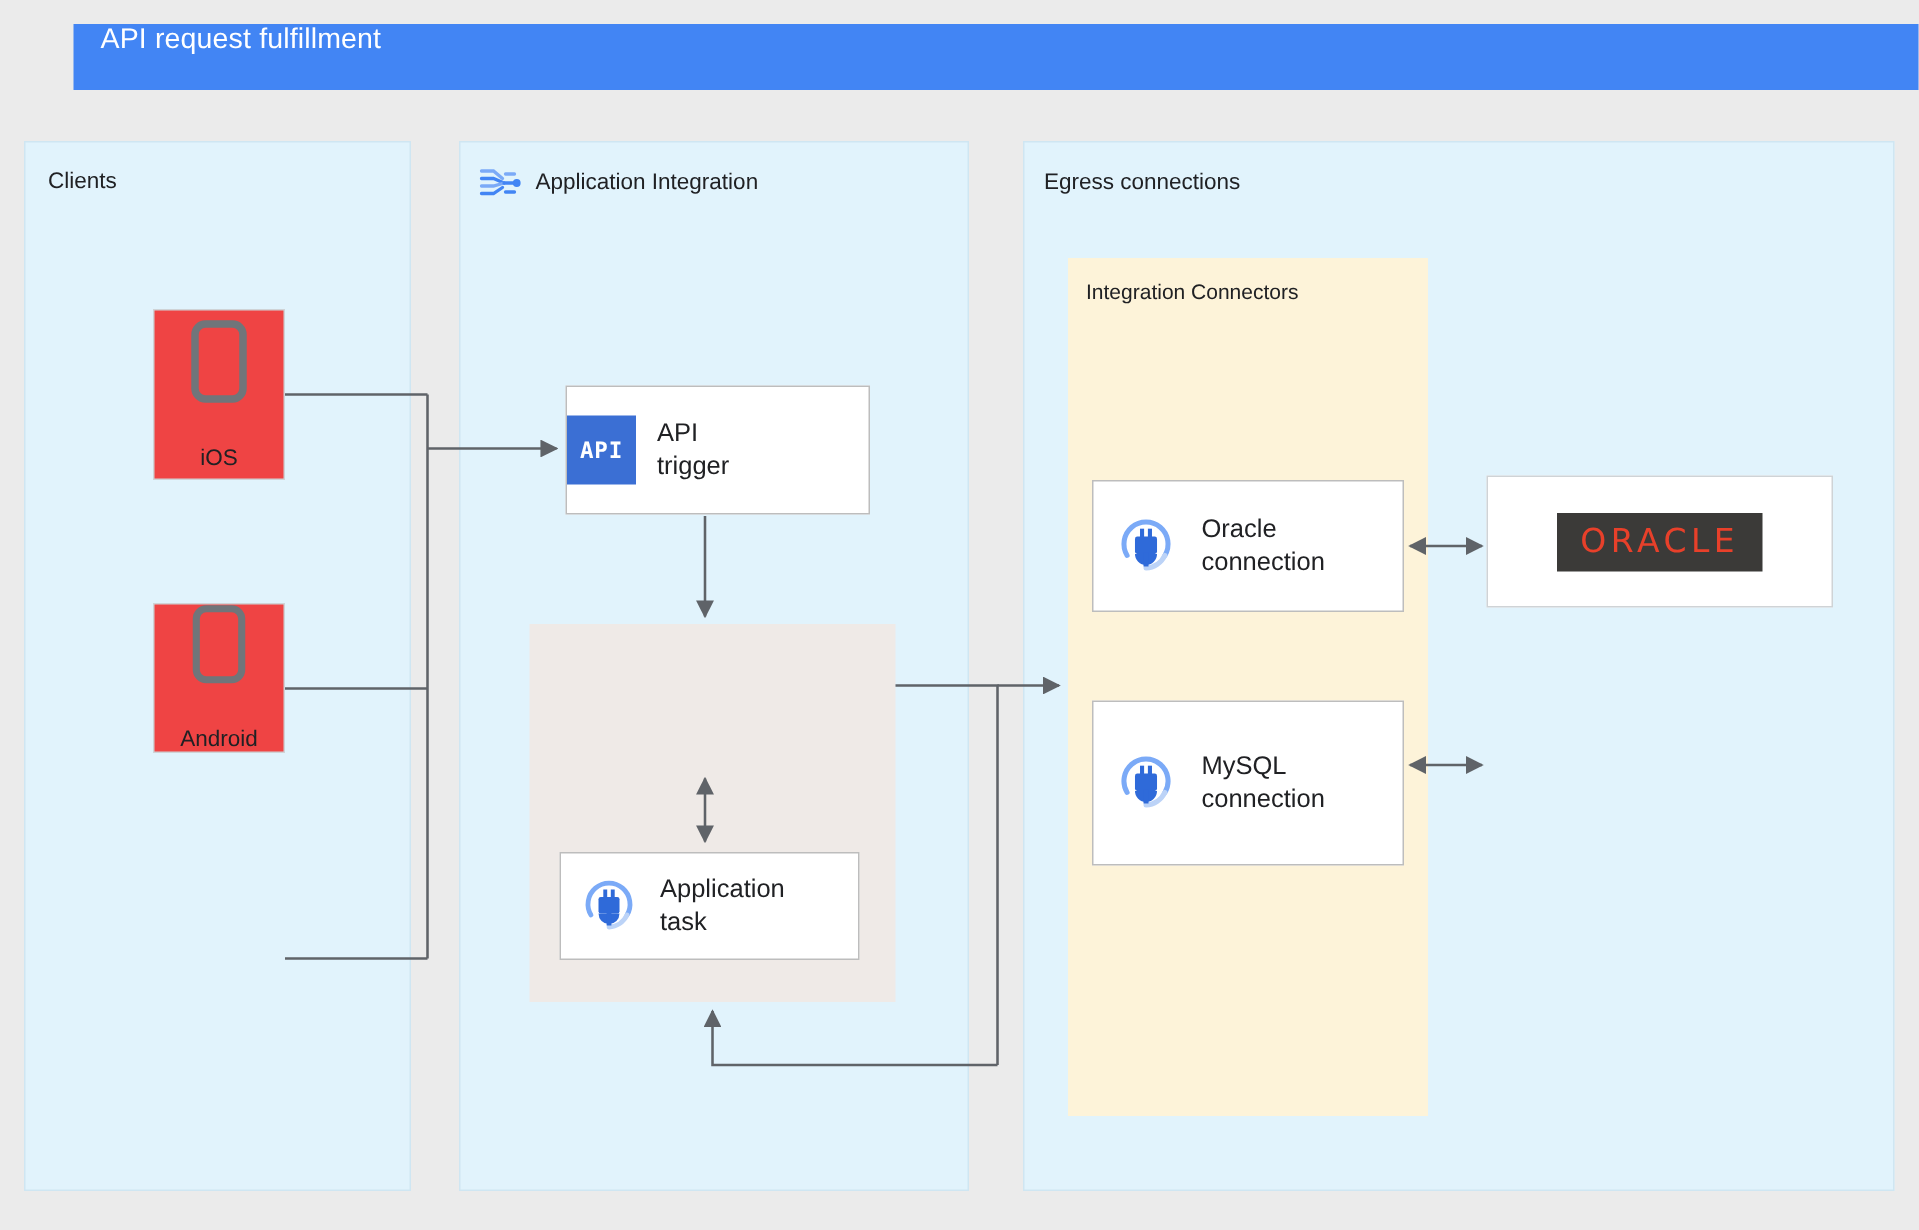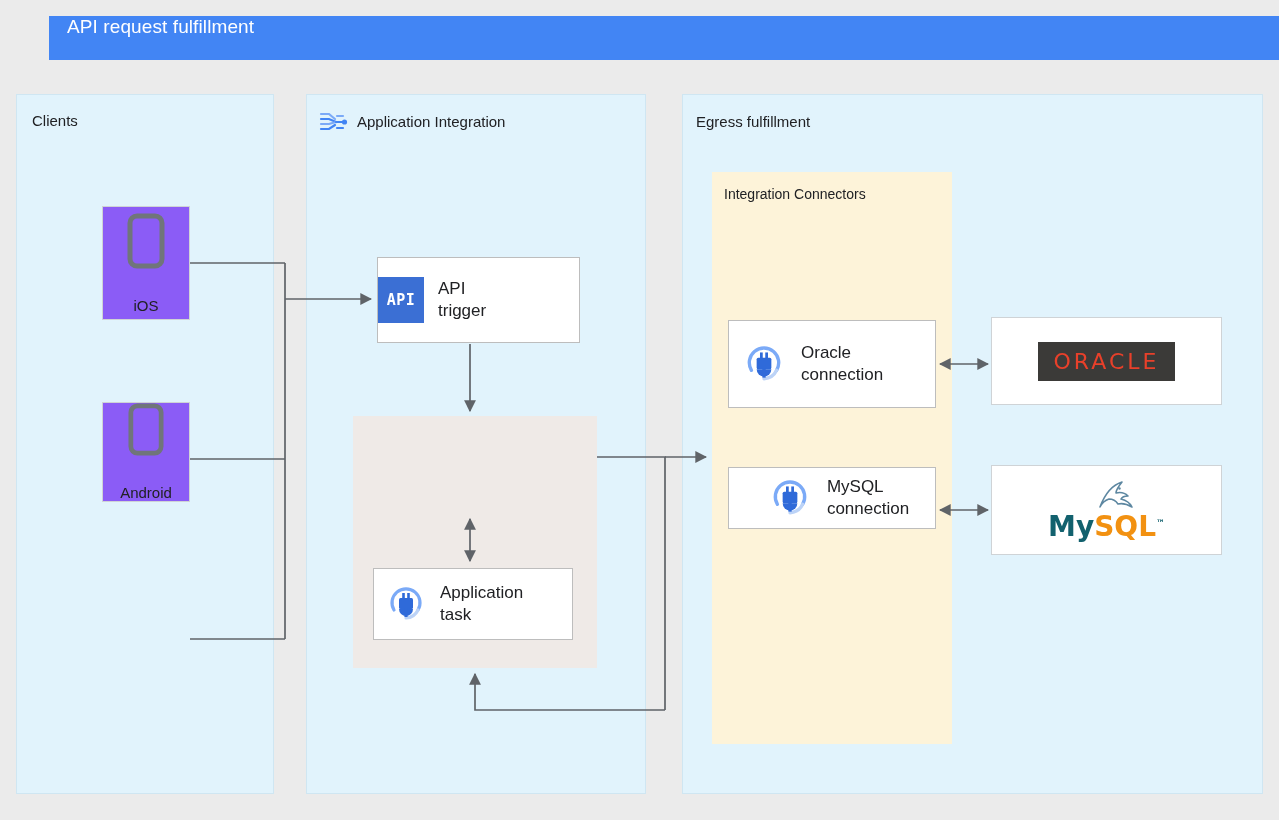--- a/index.html
+++ b/index.html
@@ -65,42 +65,42 @@
     position: absolute;
     background: #ffffff;
     border: 1px solid #bdbdbd;
     display: flex; align-items: center;
   }
   .card .card-icon { flex: 0 0 auto; display: flex; align-items: center; justify-content: center; }
   .card .card-text { font-size: 17px; color: #202124; line-height: 1.28; white-space: pre-line; }
 
   
   .client-card {
-    position: absolute; background: #8b5cf6; border: 1px solid #cfd3d6;
+    position: absolute; background: #ef4444; border: 1px solid #cfd3d6;
     display: flex; flex-direction: column; align-items: center; justify-content: center; gap: 20px;
   }
   .client-card .client-label { font-size: 15px; color: #202124; margin-top: 8px; }
 
   #node-ios     { left: 102px; top: 206px; width: 88px; height: 114px; }
   #node-android { left: 102px; top: 402px; width: 88px; height: 100px; }
   #node-web     { left: 102px; top: 582px; width: 88px; height: 114px; }
 
   #node-apitrigger { left: 377px; top: 257px; width: 203px; height: 86px; }
   #node-apitrigger .card-text { margin-left: 14px; }
 
   #node-datamapping { left: 373px; top: 437px; width: 200px; height: 76px; padding-left: 12px; }
   #node-datamapping .card-text { margin-left: 18px; }
 
   #node-connectorstask { left: 373px; top: 568px; width: 200px; height: 72px; padding-left: 12px; }
   #node-connectorstask .card-text { margin-left: 14px; }
 
   #node-oracleconn { left: 728px; top: 320px; width: 208px; height: 88px; padding-left: 14px; }
   #node-oracleconn .card-text { margin-left: 16px; }
 
-  #node-mysqlconn { left: 728px; top: 467px; width: 208px; height: 62px; padding-left: 14px; justify-content: center; }
+  #node-mysqlconn { left: 728px; top: 467px; width: 208px; height: 110px; padding-left: 14px; }
   #node-mysqlconn .card-text { margin-left: 16px; }
 
   #node-oraclelogo { left: 991px; top: 317px; width: 231px; height: 88px; align-items: center; justify-content: center; border-color: #cfd3d6; }
   #node-mysqllogo  { left: 991px; top: 465px; width: 231px; height: 90px; align-items: center; justify-content: center; border-color: #cfd3d6; }
 
   
   .oracle-logo {
     background: #3b3a38; color: #e8402a;
     padding: 7px 16px 7px 16px;
     font-family: "DejaVu Sans", sans-serif;
@@ -134,21 +134,21 @@
   <div class="titlebar">
     <div class="title">API request fulfillment</div>
   </div>
 
   <div class="panel" id="panel-clients"></div>
   <div class="panel" id="panel-appint"></div>
   <div class="panel" id="panel-egress"></div>
 
   <div class="panel-label" id="label-clients">Clients</div>
   <div class="panel-label" id="label-appint">Application Integration</div>
-  <div class="panel-label" id="label-egress">Egress fulfillment</div>
+  <div class="panel-label" id="label-egress">Egress connections</div>
 
   <svg class="appint-icon" viewBox="0 0 34 34">
     <g fill="none" stroke="#4285f4" stroke-width="2.2" stroke-linecap="round">
       <path d="M5 9 L13 9 L19 14" stroke="#7baaf7"></path>
       <path d="M5 14 L13 14 L20 17" stroke="#4285f4"></path>
       <path d="M5 19 L13 19 L20 17" stroke="#7baaf7"></path>
       <path d="M5 24 L13 24 L19 20" stroke="#4285f4"></path>
       <path d="M20 17 L27 17" stroke="#4285f4"></path>
       <path d="M21 11 L27 11" stroke="#7baaf7"></path>
       <path d="M21 23 L27 23" stroke="#4285f4"></path>
@@ -229,31 +229,20 @@
       </svg>
     </div>
     <div class="card-text">MySQL
 connection</div>
   </div>
 
   <div class="card" id="node-oraclelogo">
     <div class="oracle-logo">ORACLE</div>
   </div>
 
-  <div class="card" id="node-mysqllogo">
-    <div class="mysql-logo">
-      <svg width="74" height="34" viewBox="0 0 74 34">
-        <path d="M30 28 C33 20 39 7 52 3 C48 8 46 11 46 14 C50 13 55 14 58 17 C55 17 52 18 51 20 C55 21 60 24 62 28 C57 25 52 24 48 25 C46 22 43 20 39 20 C36 21 32 24 30 28 Z" fill="none" stroke="#5d87a1" stroke-width="1.6" stroke-linejoin="round"></path>
-        <circle cx="49.5" cy="9.5" r="1.2" fill="#5d87a1"></circle>
-      </svg>
-      <div class="mysql-word">
-        <span class="mysql-my">My</span><span class="mysql-sql">SQL</span><span class="mysql-tm">™</span>
-      </div>
-    </div>
-  </div>
 
   <svg id="wires">
     <defs>
       <marker id="arrow" viewBox="0 0 10 10" refX="9" refY="5" markerWidth="7" markerHeight="7" orient="auto-start-reverse">
         <path d="M 0 0 L 10 5 L 0 10 z" fill="#5f6368"></path>
       </marker>
     </defs>
     <g stroke="#5f6368" stroke-width="1.7" fill="none">
 
       <path d="M190 263 L285 263"></path>

